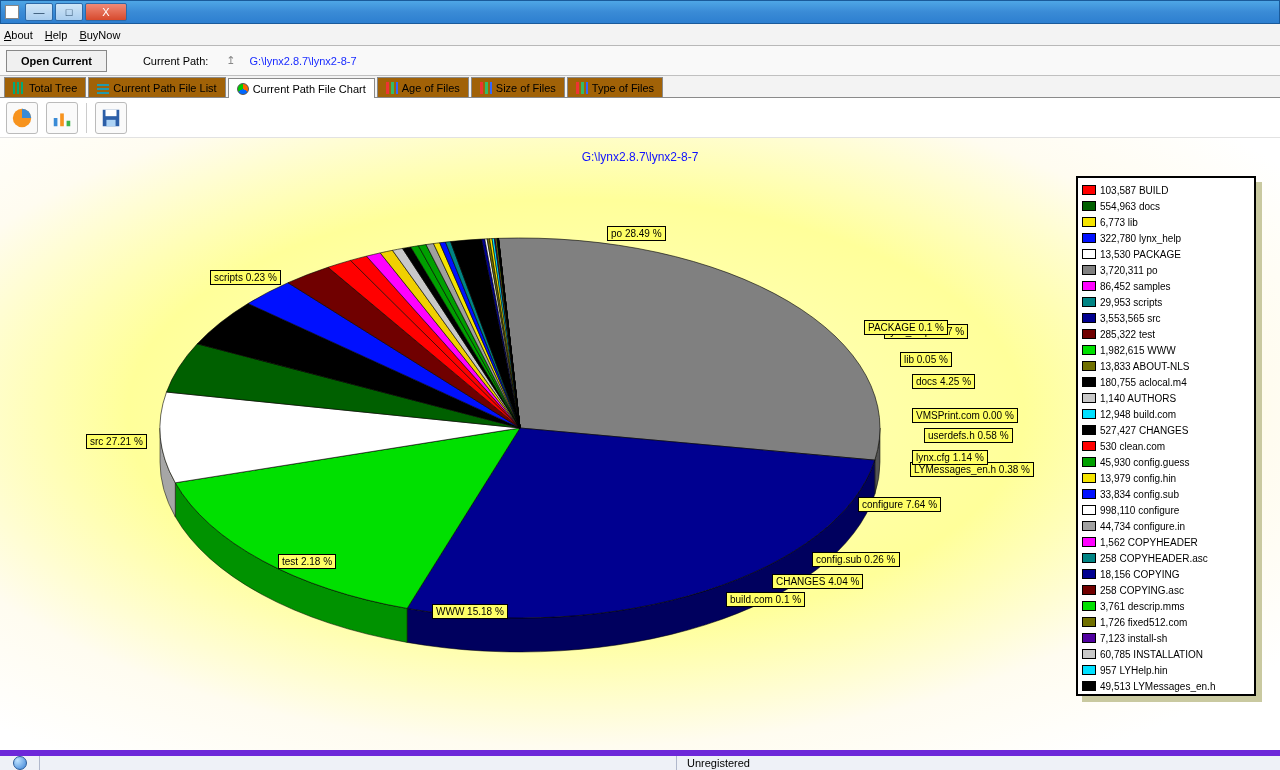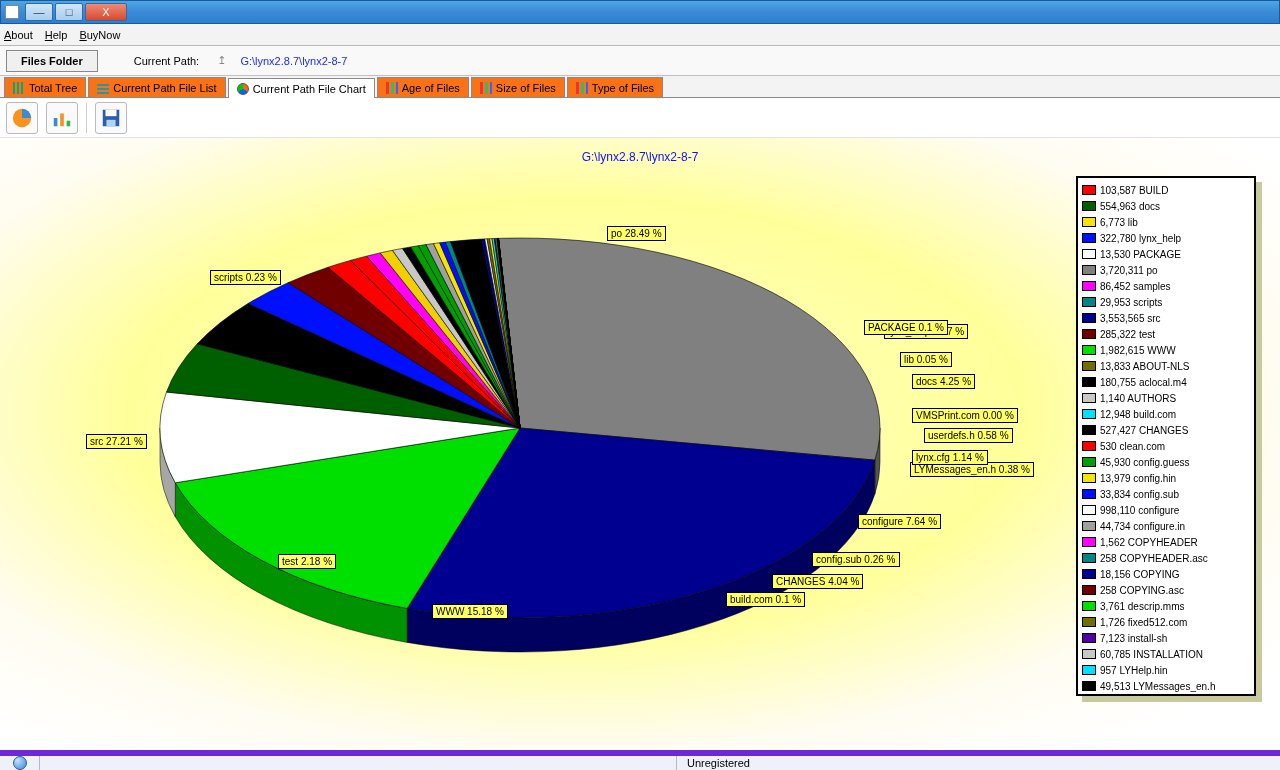--- a/index.html
+++ b/index.html
@@ -20,21 +20,21 @@
 
   
   .pathrow { height: 30px; display:flex; align-items:center; border-bottom:1px solid #c0c0c0; background:#f9f9f9; padding-left:6px; }
   .openbtn { border:1px solid #888; background:#f0f0f0; padding:4px 14px; font-weight:bold; cursor:pointer; }
   .pathrow .lbl { margin-left: 36px; color:#000; }
   .pathrow .up { margin-left: 18px; color:#888; cursor:pointer; }
   .pathrow .path { margin-left: 14px; color:#1a2cff; }
 
   
   .tabstrip { height: 22px; display:flex; align-items:flex-end; background:#f3f3f3; border-bottom:1px solid #8a8a8a; padding-left:4px; }
-  .tab { display:flex; align-items:center; gap:4px; height:20px; padding:0 8px; border:1px solid #8a8a8a; border-bottom:none; margin-right:2px; background:#f97316; cursor:pointer; font-size:11px; }
+  .tab { display:flex; align-items:center; gap:4px; height:20px; padding:0 8px; border:1px solid #8a8a8a; border-bottom:none; margin-right:2px; background:#a16207; cursor:pointer; font-size:11px; }
   .tab.active { background:#fff; font-weight:normal; position:relative; top:1px; }
   .tab .tico { width:12px; height:12px; display:inline-block; }
   .ico-tree { background: repeating-linear-gradient(90deg,#0a7,#0a7 2px,transparent 2px,transparent 4px); }
   .ico-list { background: repeating-linear-gradient(0deg,#29a,#29a 2px,transparent 2px,transparent 4px); }
   .ico-chart { background: conic-gradient(#f60 0 120deg,#06f 120deg 240deg,#0c0 240deg); border-radius:50%; border:1px solid #555; }
   .ico-bars { background: linear-gradient(to right,#e33 0 3px,transparent 3px 5px,#3b6 5px 8px,transparent 8px 10px,#36f 10px 13px); }
 
   
   .icobar { height: 40px; display:flex; align-items:center; gap:8px; padding-left:6px; background:#fff; border-bottom:1px solid #e2e2e2; }
   .bigbtn { width:32px; height:32px; border:1px solid #bbb; border-radius:3px; background:#fafafa; display:flex; align-items:center; justify-content:center; cursor:pointer; }
@@ -72,21 +72,21 @@
   </div>
 </div>
 
 <div class="menubar">
   <span><u>A</u><span>bout</span></span>
   <span><u>H</u><span>elp</span></span>
   <span><u>B</u><span>uyNow</span></span>
 </div>
 
 <div class="pathrow">
-  <button class="openbtn">Files Folder</button>
+  <button class="openbtn">Open Current</button>
   <span class="lbl">Current Path:</span>
   <span class="up">↥</span>
   <span class="path">G:\lynx2.8.7\lynx2-8-7</span>
 </div>
 
 <div class="tabstrip">
   <div class="tab">
       <span class="tico ico-tree"></span>
       <span>Total Tree</span>
     </div>
@@ -185,21 +185,21 @@
 
   <div id="floatlabels">
       <div class="floatlabel" style="left: 607px; top: 88px;">po 28.49 %</div>
       <div class="floatlabel" style="left: 210px; top: 132px;">scripts 0.23 %</div>
       <div class="floatlabel" style="left: 86px; top: 296px;">src 27.21 %</div>
       <div class="floatlabel" style="left: 278px; top: 416px;">test 2.18 %</div>
       <div class="floatlabel" style="left: 432px; top: 466px;">WWW 15.18 %</div>
       <div class="floatlabel" style="left: 726px; top: 454px;">build.com 0.1 %</div>
       <div class="floatlabel" style="left: 772px; top: 436px;">CHANGES 4.04 %</div>
       <div class="floatlabel" style="left: 812px; top: 414px;">config.sub 0.26 %</div>
-      <div class="floatlabel" style="left: 858px; top: 376px;">configure 7.64 %</div>
+      <div class="floatlabel" style="left: 858px; top: 359px;">configure 7.64 %</div>
       <div class="floatlabel" style="left: 910px; top: 324px;">LYMessages_en.h 0.38 %</div>
       <div class="floatlabel" style="left: 912px; top: 312px;">lynx.cfg 1.14 %</div>
       <div class="floatlabel" style="left: 924px; top: 290px;">userdefs.h 0.58 %</div>
       <div class="floatlabel" style="left: 912px; top: 270px;">VMSPrint.com 0.00 %</div>
       <div class="floatlabel" style="left: 912px; top: 236px;">docs 4.25 %</div>
       <div class="floatlabel" style="left: 900px; top: 214px;">lib 0.05 %</div>
       <div class="floatlabel" style="left: 884px; top: 186px;">lynx_help 2.47 %</div>
       <div class="floatlabel" style="left: 864px; top: 182px;">PACKAGE 0.1 %</div>
     </div>
 

